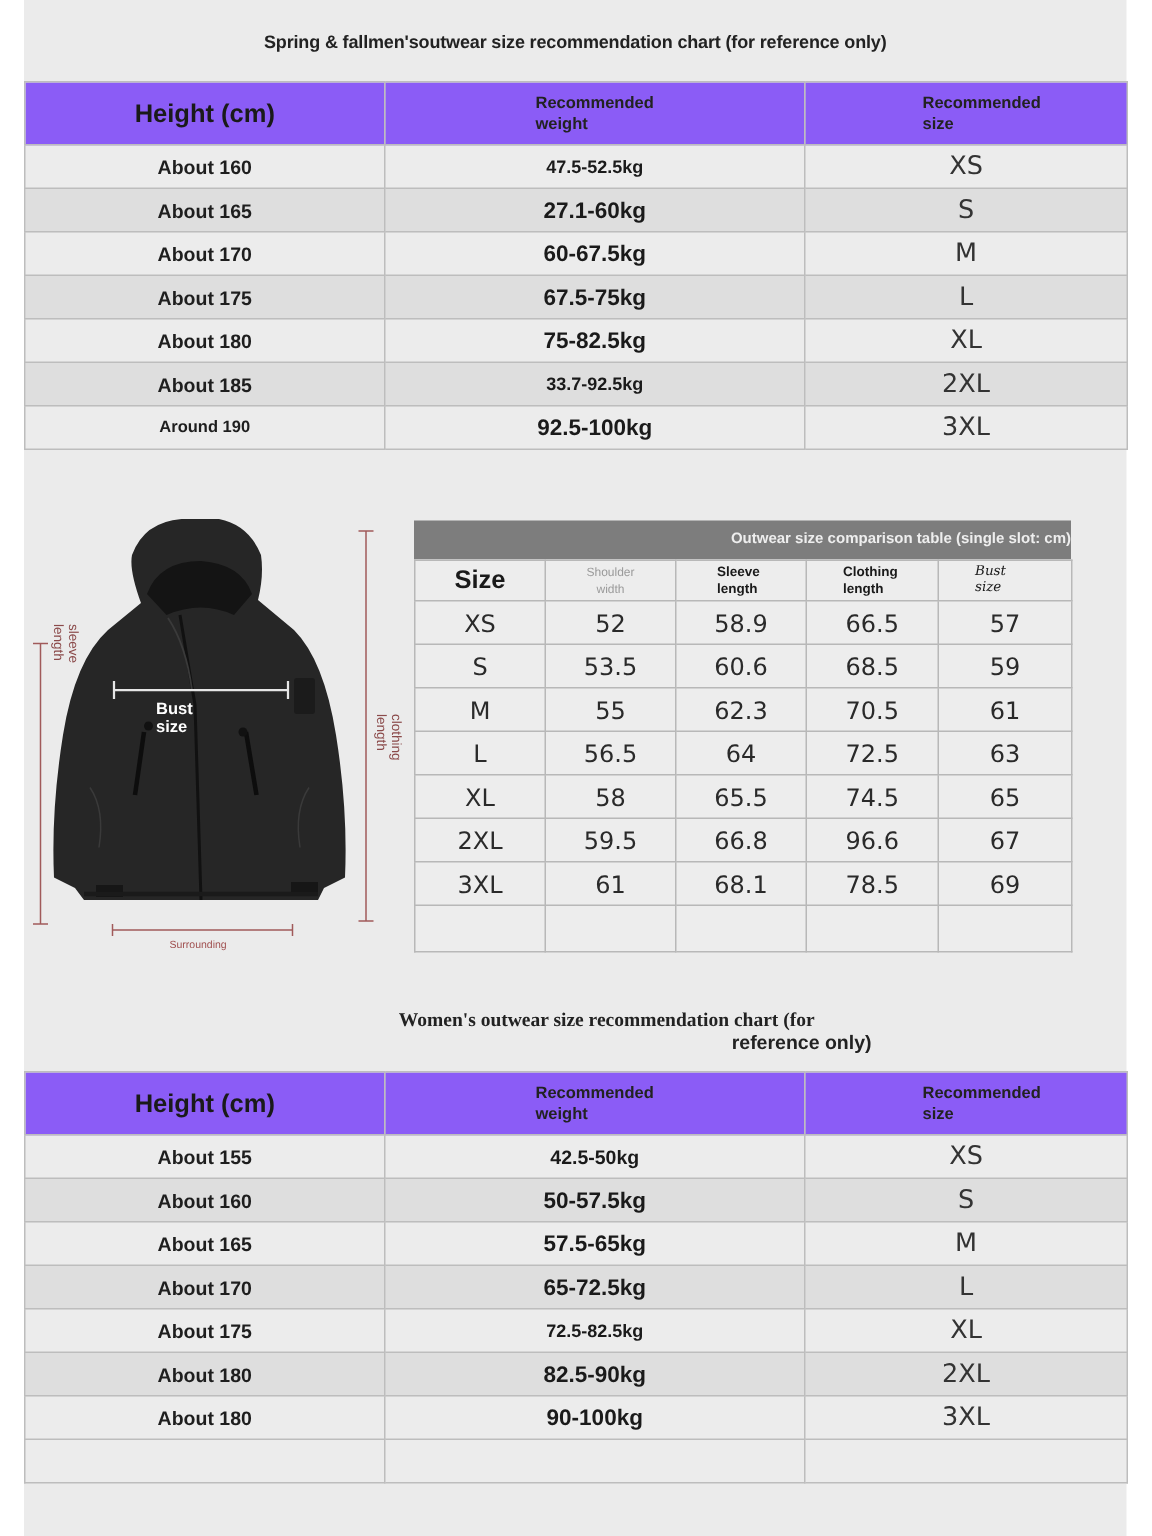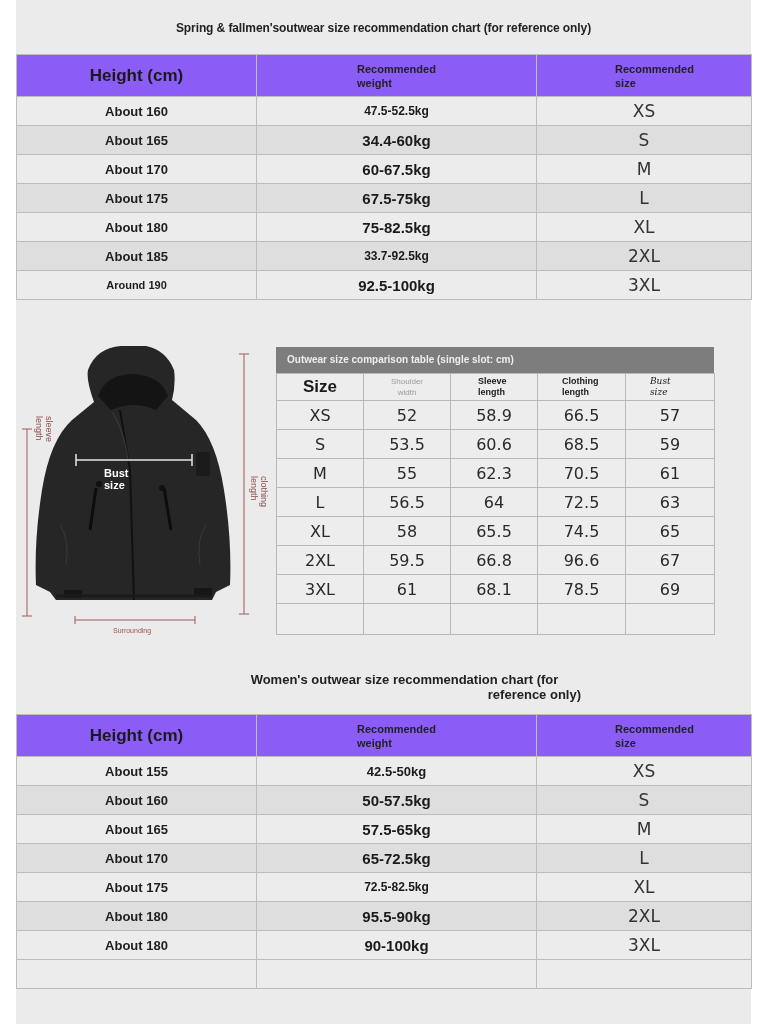--- a/index.html
+++ b/index.html
@@ -5,21 +5,21 @@
   * { box-sizing: border-box; margin: 0; padding: 0; }
   html, body { width: 768px; height: 1024px; background: #ffffff; overflow: hidden; }
   body { font-family: "Liberation Sans", "DejaVu Sans", sans-serif; color: #1a1a1a; position: relative; }
 
   .panel { position: absolute; left: 16px; top: 0; width: 735px; height: 1024px; background: #ebebeb; }
 
   .title { position: absolute; left: 0; width: 735px; text-align: center; font-weight: bold; color: #222; }
   .title-top { top: 21px; font-size: 12px; letter-spacing: -0.1px; }
   .title-women { top: 672px; font-size: 13px; line-height: 15px; }
   .title-women span { display: block; }
-  .title-women .l1 { padding-left: 42px; }
+  .title-women .l1 { padding-left: 42px; font-family: Liberation Serif, serif; }
   .title-women .l2 { text-align: right; padding-right: 170px; }
 
   table.rec { position: absolute; left: 0; width: 735px; border-collapse: collapse; table-layout: fixed; }
   table.rec td, table.rec th { border: 1px solid #bdbdbd; text-align: center; vertical-align: middle; }
   table.rec th { background: #8b5cf6; height: 42px; font-weight: bold; }
   table.rec th.h-height { font-size: 17px; color: #1a1a1a; }
   table.rec th.h-small { font-size: 11px; text-align: left; line-height: 14px; color: #222; }
   table.rec th.h-weight { padding-left: 100px; }
   table.rec th.h-size { padding-left: 78px; }
   table.rec td { height: 29px; }
@@ -36,21 +36,21 @@
 
   
   .jacket-area { position: absolute; left: 0; top: 340px; width: 260px; height: 300px; }
   .jacket-svg { position: absolute; left: 0; top: 0; }
   .vlabel { position: absolute; font-size: 9px; color: #8b4a4a; writing-mode: vertical-rl; line-height: 10px; }
   .bust-label { position: absolute; left: 88px; top: 127px; font-size: 11px; font-weight: bold; color: #ffffff; line-height: 12px; }
   .surround-label { position: absolute; left: 97px; top: 287px; font-size: 7px; color: #a05050; }
 
   
   .compare { position: absolute; left: 260px; top: 347px; width: 438px; }
-  .compare-head { background: #7d7d7d; color: #eeeeee; font-size: 10px; font-weight: bold; height: 26px; line-height: 26px; padding-left: 11px; }
+  .compare-head { background: #7d7d7d; color: #eeeeee; font-size: 10px; font-weight: bold; height: 26px; line-height: 26px; padding-left: 11px; text-align: right; }
   table.cmp { width: 438px; border-collapse: collapse; table-layout: fixed; background: #ededed; }
   table.cmp td, table.cmp th { border: 1px solid #b8b8b8; text-align: center; vertical-align: middle; height: 29px; }
   table.cmp th { font-weight: bold; background: #ededed; height: 27px; }
   table.cmp th.size-h { font-size: 17px; color: #1a1a1a; }
   table.cmp th.sm { font-size: 9px; line-height: 11px; text-align: left; padding-left: 27px; }
   table.cmp th.muted { color: #9a9a9a; font-weight: normal; font-size: 8px; text-align: center; padding-left: 0; }
   table.cmp th.italic { font-style: italic; font-weight: normal; font-family: "DejaVu Serif", serif; }
   table.cmp td { font-size: 16px; font-family: "DejaVu Sans", sans-serif; color: #2a2a2a; }
   table.cmp tr.blank td { height: 31px; }
 </style>
@@ -73,21 +73,21 @@
       <th class="h-small h-weight"><span>Recommended</span><br><span>weight</span></th>
       <th class="h-small h-size"><span>Recommended</span><br><span>size</span></th>
     </tr>
     <tr class="odd">
       <td class="c-height">About 160</td>
       <td class="c-weight small">47.5-52.5kg</td>
       <td class="c-size">XS</td>
     </tr>
     <tr class="even">
       <td class="c-height">About 165</td>
-      <td class="c-weight">34.4-60kg</td>
+      <td class="c-weight">27.1-60kg</td>
       <td class="c-size">S</td>
     </tr>
     <tr class="odd">
       <td class="c-height">About 170</td>
       <td class="c-weight">60-67.5kg</td>
       <td class="c-size">M</td>
     </tr>
     <tr class="even">
       <td class="c-height">About 175</td>
       <td class="c-weight">67.5-75kg</td>
@@ -280,21 +280,21 @@
       <td class="c-weight">65-72.5kg</td>
       <td class="c-size">L</td>
     </tr>
     <tr class="odd">
       <td class="c-height">About 175</td>
       <td class="c-weight small">72.5-82.5kg</td>
       <td class="c-size">XL</td>
     </tr>
     <tr class="even">
       <td class="c-height">About 180</td>
-      <td class="c-weight">95.5-90kg</td>
+      <td class="c-weight">82.5-90kg</td>
       <td class="c-size">2XL</td>
     </tr>
     <tr class="odd">
       <td class="c-height">About 180</td>
       <td class="c-weight">90-100kg</td>
       <td class="c-size">3XL</td>
     </tr>
     <tr class="blank">
       <td></td>
       <td></td>

